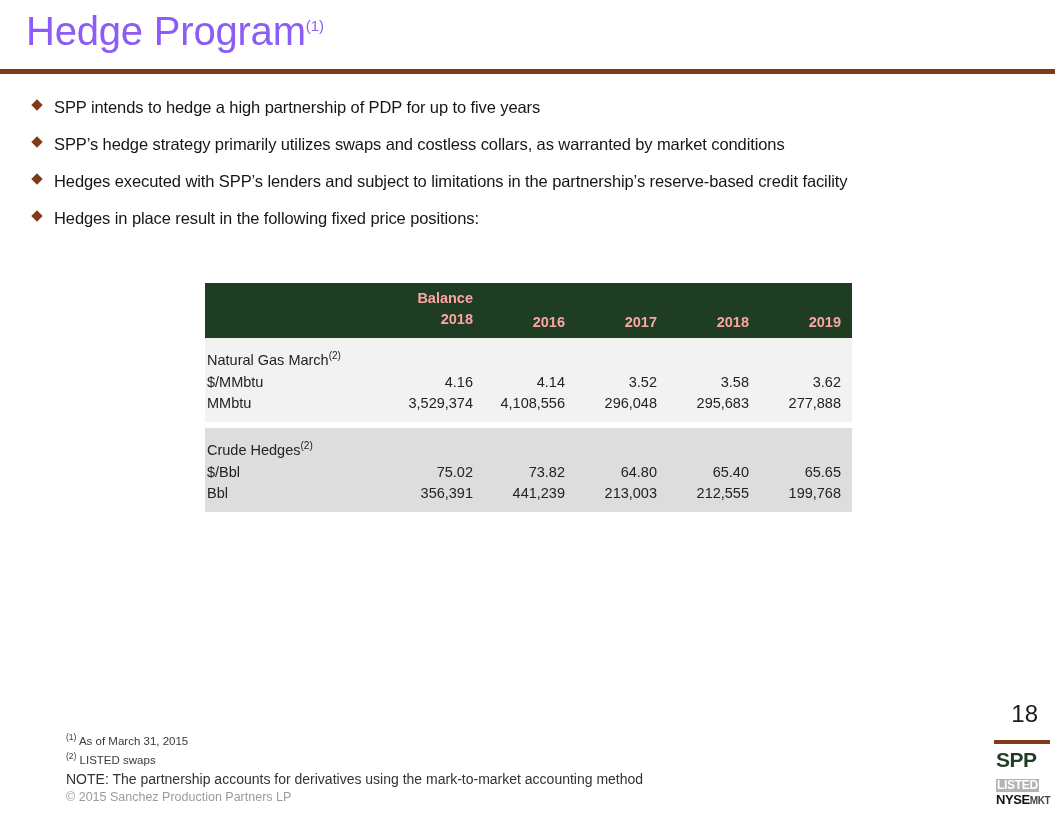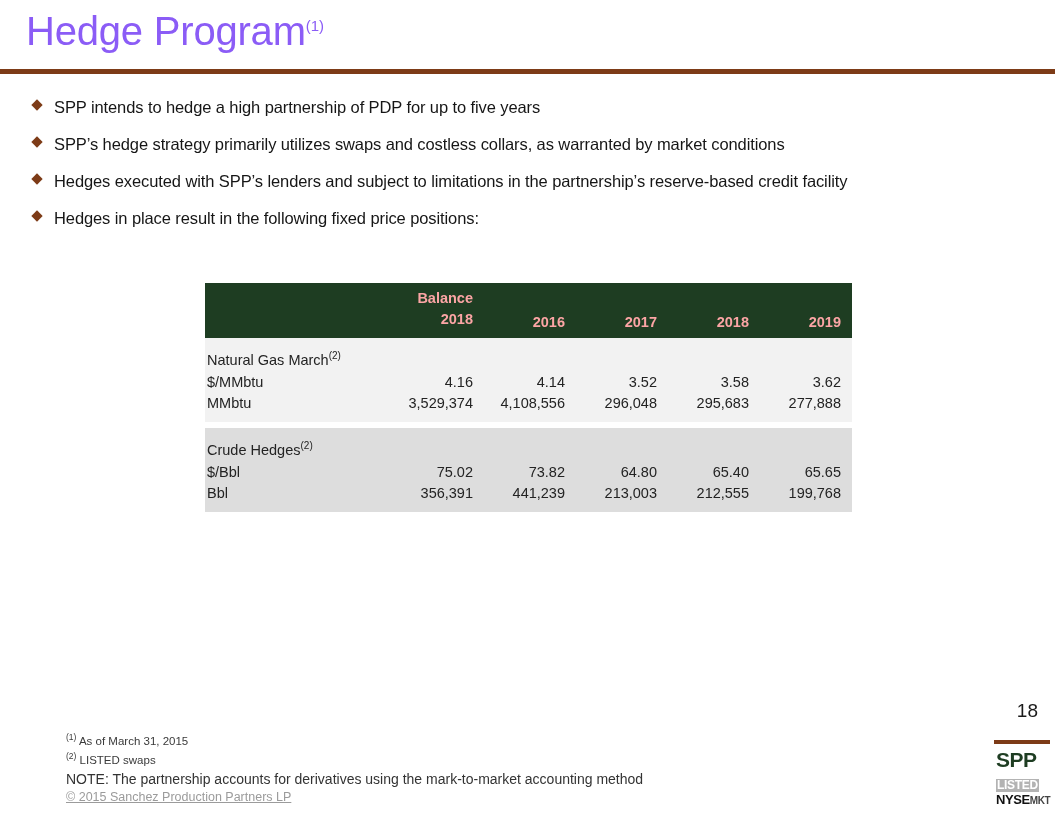--- a/index.html
+++ b/index.html
@@ -169,29 +169,28 @@
     top: 771px;
     font-size: 14px;
     color: #333333;
   }
   .copyright-line {
     position: absolute;
     left: 66px;
     top: 790px;
     font-size: 12.5px;
     color: #9b9b9b;
-    text-decoration: underline;
   }
 
   
   .page-number {
     position: absolute;
     right: 17px;
     top: 700px;
-    font-size: 19px;
+    font-size: 24px;
     color: #1a1a1a;
   }
   .logo-rule {
     position: absolute;
     left: 994px;
     top: 740px;
     width: 56px;
     height: 4px;
     background: #7d3b17;
   }

